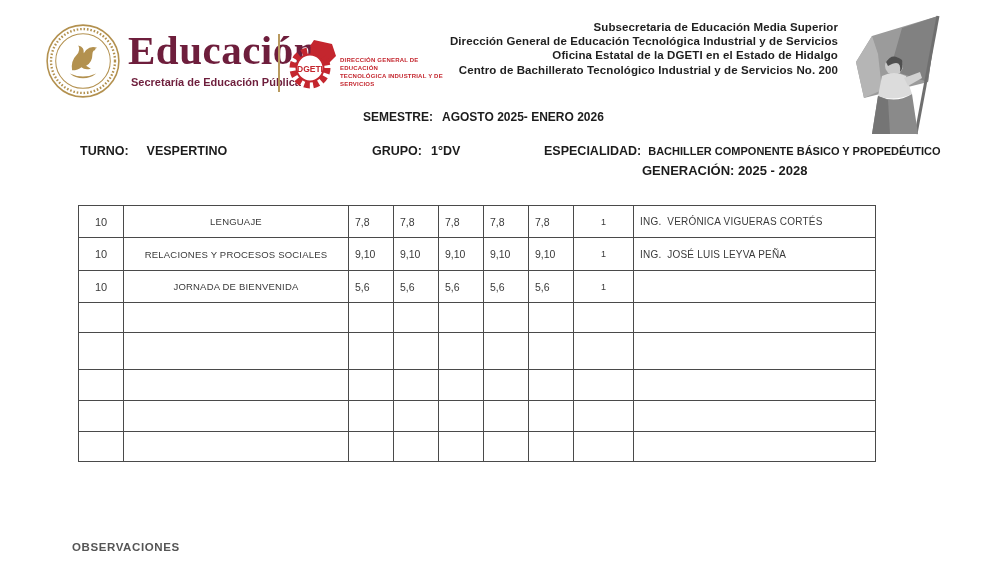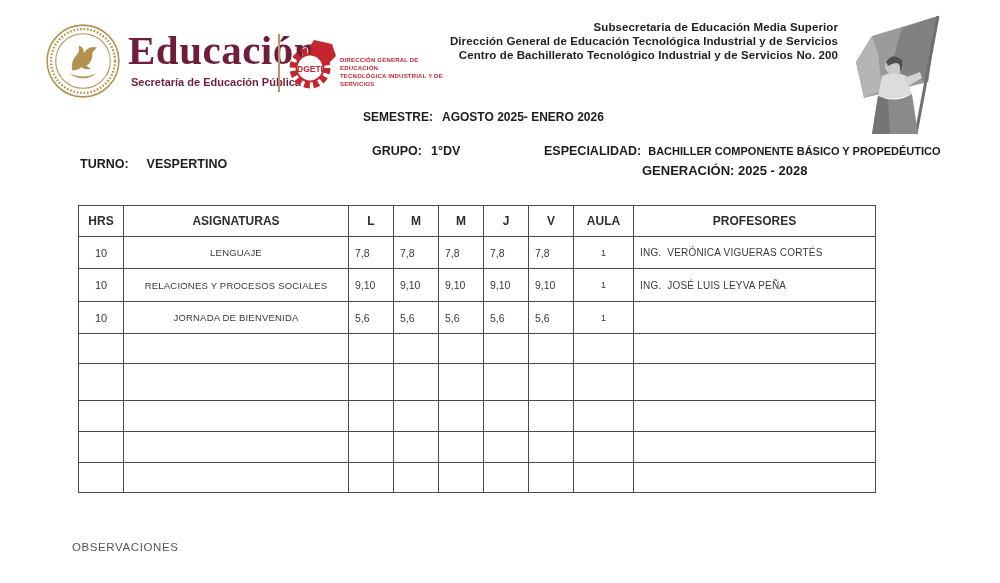--- a/index.html
+++ b/index.html
@@ -38,21 +38,21 @@
     position: absolute; right: 162px; top: 20px;
     text-align: right; font-size: 11.5px; line-height: 14.2px;
     color: #1f1f1f; font-weight: bold; letter-spacing: 0.1px;
   }
   .adelita { position: absolute; right: 38px; top: 10px; width: 120px; height: 128px; }
 
   
   .info-line { position: absolute; white-space: nowrap; color: #1c1c1c; }
   .semestre { left: 363px; top: 110px; font-size: 12px; font-weight: bold; }
   .semestre .value { margin-left: 9px; }
-  .turno { left: 80px; top: 144px; font-size: 12.5px; font-weight: bold; margin-top: 13px; }
+  .turno { left: 80px; top: 144px; font-size: 12.5px; font-weight: bold; }
   .turno .value { margin-left: 18px; }
   .grupo { left: 372px; top: 144px; font-size: 12.5px; font-weight: bold; }
   .grupo .value { margin-left: 9px; }
   .especialidad { left: 511px; top: 144px; font-size: 12.5px; font-weight: bold; padding-left: 33px; }
   .especialidad .value { margin-left: 7px; font-size: 11px; }
   .generacion { left: 642px; top: 163px; font-size: 13px; font-weight: bold; }
 
   
   .schedule {
     position: absolute; left: 78px; top: 205px; width: 797px;
@@ -82,21 +82,21 @@
   .r3  { height: 32px; }
   .r4  { height: 30px; }
   .r5  { height: 37px; }
   .r6  { height: 31px; }
   .r7  { height: 31px; }
   .r8  { height: 30px; }
 
   
   .observaciones {
     position: absolute; left: 72px; top: 541px;
-    font-size: 11.5px; color: #555; letter-spacing: 0.6px; font-weight: normal;
+    font-size: 11.5px; color: #555; letter-spacing: 0.6px; font-weight: bold;
   }
 </style>
 </head>
 <body>
 
 <div id="page">
 
   <svg class="sep-seal" viewBox="0 0 100 100">
     <circle cx="50" cy="50" r="46" fill="none" stroke="#b3914f" stroke-width="2"></circle>
     <circle cx="50" cy="50" r="41" fill="none" stroke="#b3914f" stroke-width="3" stroke-dasharray="2 2.4"></circle>
@@ -118,20 +118,21 @@
     <text x="24" y="33.5" text-anchor="middle" font-size="8.5" font-weight="bold" fill="#c4262e" font-family="Liberation Sans, sans-serif">DGETI</text>
   </svg>
   <div class="dgeti-text">
     <div>DIRECCIÓN GENERAL DE EDUCACIÓN</div>
     <div>TECNOLÓGICA INDUSTRIAL Y DE SERVICIOS</div>
   </div>
 
   <div class="header-right">
     <div>Subsecretaria de Educación Media Superior</div>
     <div>Dirección General de Educación Tecnológica Industrial y de Servicios</div>
+    <div>Oficina Estatal de la DGETI en el Estado de Hidalgo</div>
     <div>Centro de Bachillerato Tecnológico Industrial y de Servicios No. 200</div>
   </div>
 
   <svg class="adelita" viewBox="0 0 120 128">
     <path d="M96 6 L30 26 L14 52 L22 88 L86 72 L92 30 Z" fill="#9b9b9b"></path>
     <path d="M96 6 L60 18 L48 60 L86 72 L92 30 Z" fill="#818181"></path>
     <path d="M30 26 L14 52 L22 88 L40 80 L36 44 Z" fill="#b5b5b5"></path>
     <line x1="96" y1="6" x2="74" y2="124" stroke="#6f6f6f" stroke-width="3"></line>
     <circle cx="52" cy="56" r="9" fill="#c9c9c9"></circle>
     <path d="M44 52 Q50 42 60 50 Q62 58 58 62 Q60 48 46 56 Z" fill="#4f4f4f"></path>
@@ -161,31 +162,20 @@
         <col style="width:225px">
         <col style="width:45px">
         <col style="width:45px">
         <col style="width:45px">
         <col style="width:45px">
         <col style="width:45px">
         <col style="width:60px">
         <col style="width:242px">
     </colgroup>
     <tbody>
-        <tr class="rh">
-      <th>HRS</th>
-      <th>ASIGNATURAS</th>
-      <th>L</th>
-      <th>M</th>
-      <th>M</th>
-      <th>J</th>
-      <th>V</th>
-      <th>AULA</th>
-      <th>PROFESORES</th>
-    </tr>
     <tr class="r1">
       <td class="cell-hrs">10</td>
       <td class="cell-asig">LENGUAJE</td>
       <td class="cell-center">7,8</td>
       <td class="cell-center">7,8</td>
       <td class="cell-center">7,8</td>
       <td class="cell-center">7,8</td>
       <td class="cell-center">7,8</td>
       <td class="cell-aula">1</td>
       <td class="cell-prof">ING.  VERÓNICA VIGUERAS CORTÉS</td>

